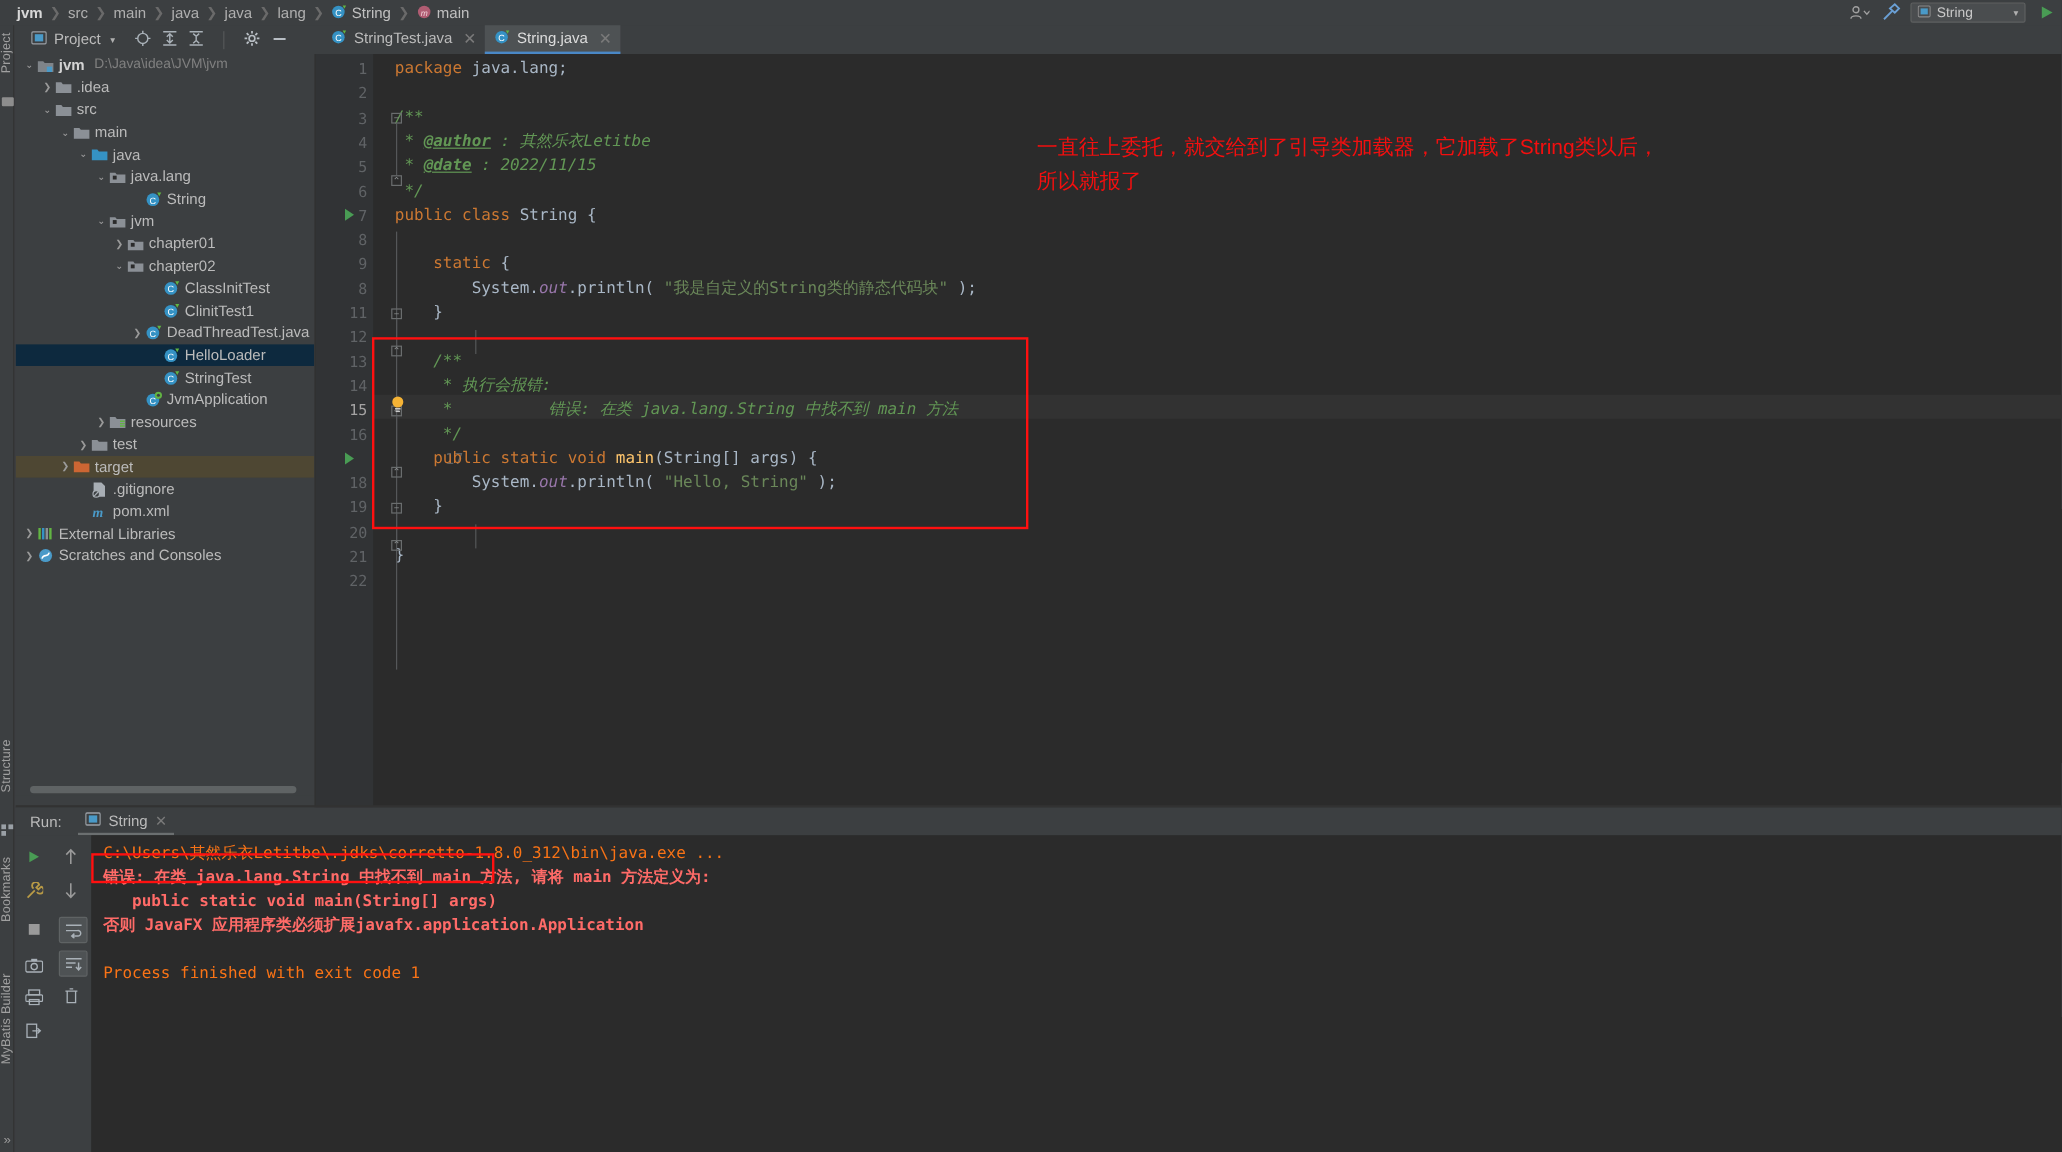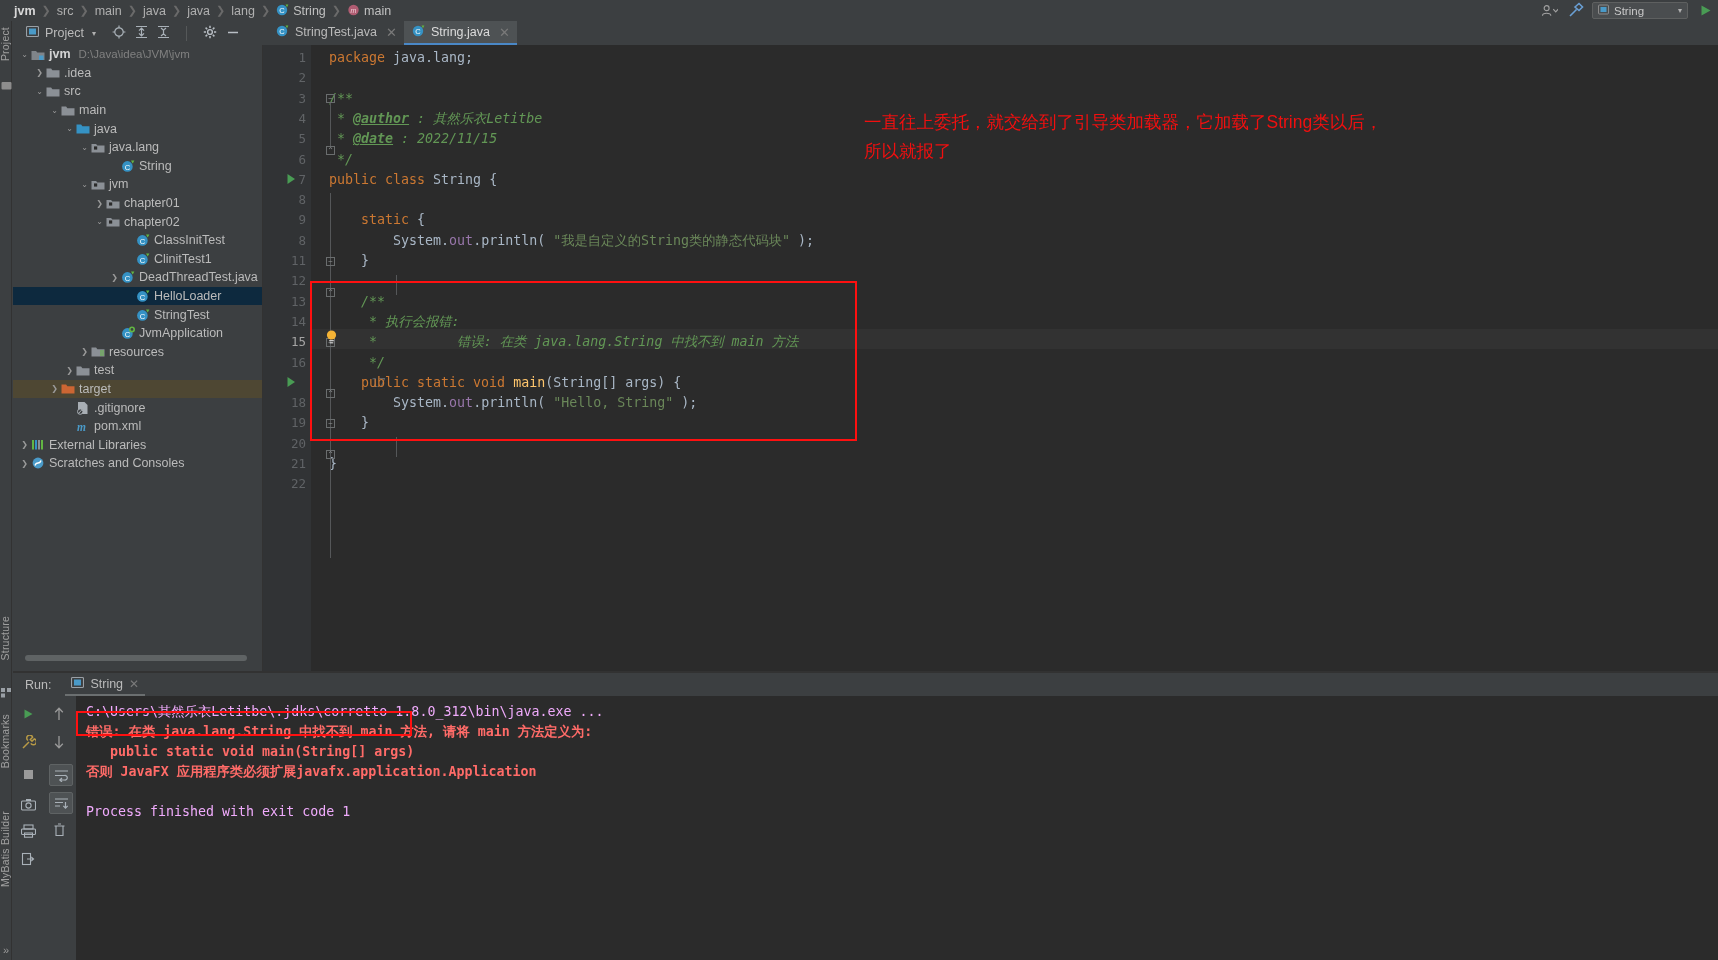--- a/index.html
+++ b/index.html
@@ -114,21 +114,21 @@
   .code {
     position: absolute; left: 48px; top: 0; width: 1407px; height: 628px;
     font-family: "DejaVu Sans Mono", monospace; font-size: 13.3px; line-height: 20.3px;
     color: #a9b7c6; white-space: pre;
   }
   .cl { position: absolute; left: 18px; height: 20.3px; white-space: pre; }
   .kw { color: #cc7832; }
   .str { color: #6a8759; }
   .cmt { color: #629755; font-style: italic; }
   .cmtd { color: #629755; font-style: italic; text-decoration: underline; font-weight: bold; }
-  .fld { color: #9876aa; }
+  .fld { color: #9876aa; font-style: italic; }
   .typ { color: #a9b7c6; }
   .mth { color: #ffc66d; }
   .curline { position: absolute; left: 0; width: 1455px; height: 20.3px; background: #323232; }
   .bulb {
     position: absolute; width: 13px; height: 15px;
   }
   .red-box {
     position: absolute; border: 2px solid #ff1010; pointer-events: none;
   }
   .ann {
@@ -149,21 +149,21 @@
   .run-tab {
     display: flex; align-items: center; gap: 6px; height: 23px; padding: 0 6px;
     border-bottom: 2px solid #6b6f70;
   }
   .console {
     position: absolute; left: 63px; top: 23px; width: 1642px; height: 264px;
     background: #2b2b2b; font-family: "DejaVu Sans Mono", monospace;
     font-size: 13.3px; line-height: 20px; color: #bbbbbb; overflow: hidden;
   }
   .cline { position: absolute; left: 10px; white-space: pre; }
-  .c-gray { color: #f0abfc; text-align: right; }
+  .c-gray { color: #f97316; text-align: right; }
   .c-red { color: #ff6b68; font-weight: bold; }
   .runtools {
     position: absolute; left: 0; top: 23px; width: 63px; height: 264px; background: #3c3f41;
   }
   .rt { position: absolute; width: 20px; height: 20px; display: flex; align-items: center; justify-content: center; }
   .rtcol2 { left: 36px; }
   .hsplit { position: absolute; left: 13px; top: 671px; width: 1705px; height: 2px; background: #323232; }
 
   
   .expander { position: absolute; left: 3px; bottom: 4px; color: #9a9a9a; font-size: 11px; }

